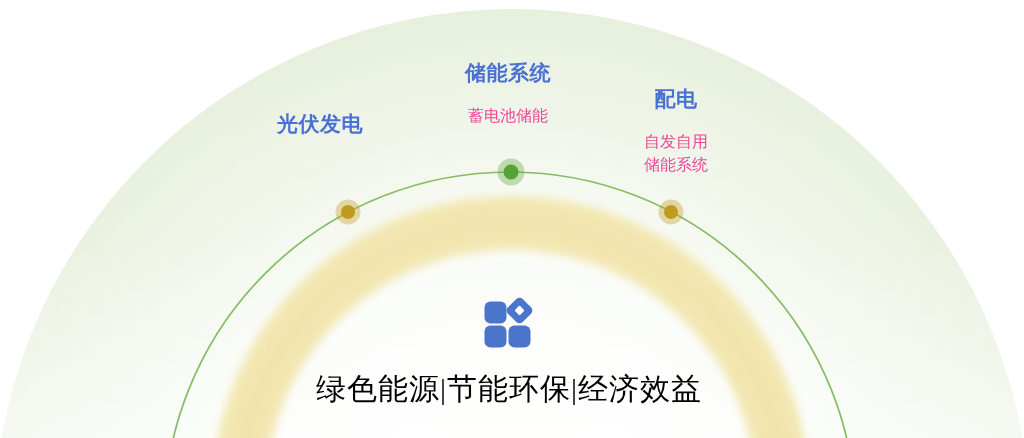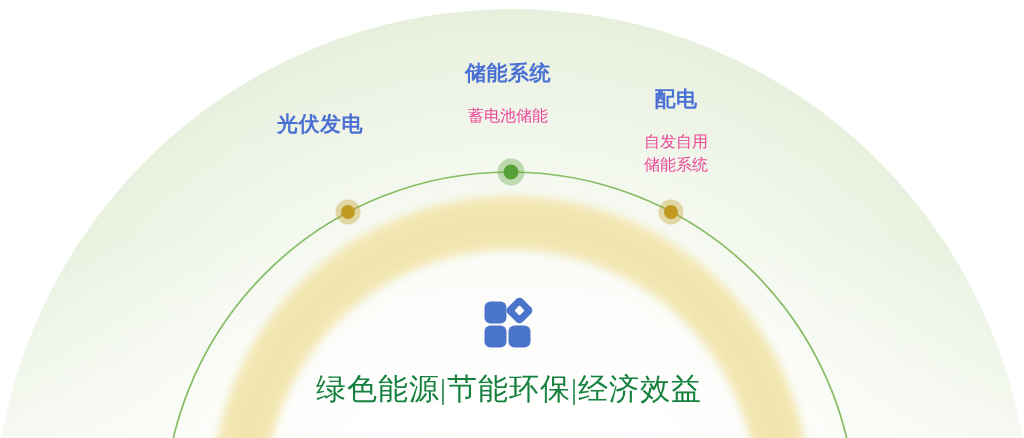--- a/index.html
+++ b/index.html
@@ -56,21 +56,21 @@
   .slogan {
     position: absolute;
     left: 509px;
     top: 372px;
     transform: translateX(-50%);
     white-space: nowrap;
     font-family: "Liberation Serif", "DejaVu Serif", serif;
     font-size: 30px;
     line-height: 34px;
     letter-spacing: 1px;
-    color: #15803d;
+    color: #000000;
   }
 </style>
 </head>
 <body>
 
 <div class="stage">
 
   <svg class="bg-svg" viewBox="0 0 1024 438" aria-hidden="true">
     <defs>
       <radialGradient id="fanGrad" gradientUnits="userSpaceOnUse" cx="512" cy="527" r="518">

